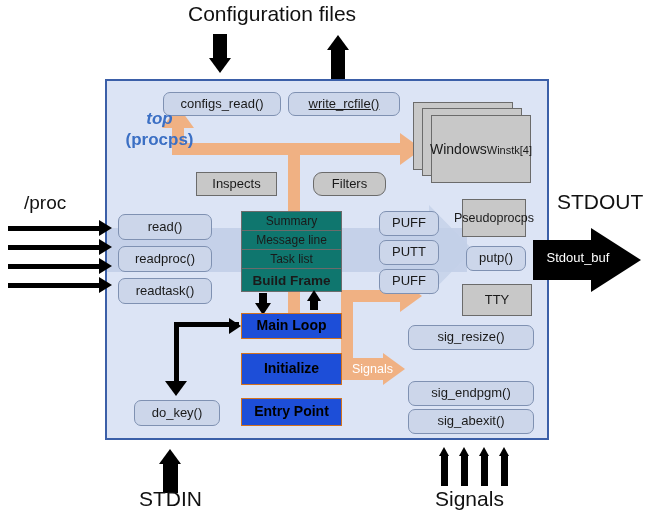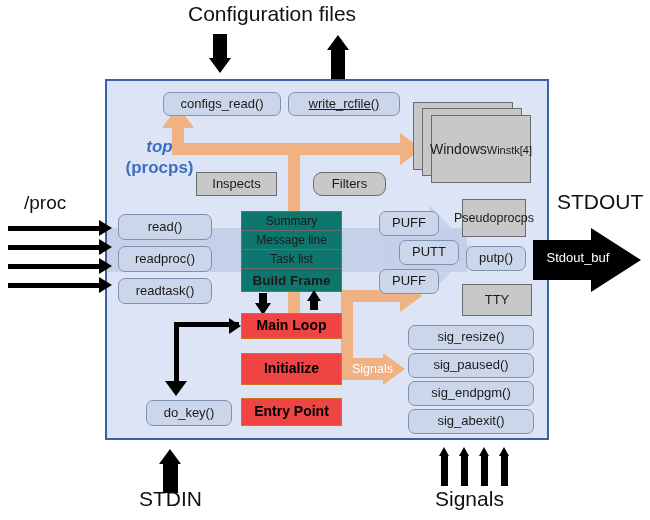--- a/index.html
+++ b/index.html
@@ -38,21 +38,21 @@
     font-size:13px;
   }
   
   .grey{
     background:#c8c8c8;
     border:1px solid #6b6b6b;
     font-size:13px;
   }
   
   .orange{
-    background:#ef4444;
+    background:#1d4ed8;
     border:1.5px solid #d2721f;
     font-size:14px;
     font-weight:bold;
     color:#000;
   }
 
   
   .flowband{
     position:absolute;left:107px;top:228px;width:360px;height:44px;
     background:#c3d0e8;
@@ -78,21 +78,21 @@
   .ktri.up-sm{border-left:7px solid transparent;border-right:7px solid transparent;border-bottom:11px solid #000;}
   .ktri.down-sm{border-left:8px solid transparent;border-right:8px solid transparent;border-top:12px solid #000;}
   .ktri.up-xs{border-left:5.5px solid transparent;border-right:5.5px solid transparent;border-bottom:9px solid #000;}
 
   
   .olabel{position:absolute;font-size:19px;color:#111;white-space:nowrap;}
   .olabel.big{font-size:21px;}
 
   
   .brand{
-    position:absolute;left:112px;top:136px;width:95px;
+    position:absolute;left:112px;top:108px;width:95px;
     color:#3b6fc4;font-weight:bold;font-size:17px;text-align:center;
     line-height:1.25;
   }
   .brand .l1{font-style:italic;display:block;}
   .brand .l2{display:block;}
 
   
   .winstack{position:absolute;left:413px;top:102px;width:122px;height:87px;}
   .wincard{
     position:absolute;background:#c8c8c8;border:1px solid #6b6b6b;
@@ -246,21 +246,21 @@
     <div class="ktri down-sm" style="left:255px;top:303px;"></div>
   </div>
   <div>
     <div class="kbar" style="left:310px;top:296px;width:8px;height:14px;"></div>
     <div class="ktri up-sm" style="left:307px;top:290px;"></div>
   </div>
 
   <div class="gbox pill" style="left:379px;top:211px;width:60px;height:25px;">
     <span>PUFF</span>
   </div>
-  <div class="gbox pill" style="left:399px;top:240px;width:60px;height:25px;">
+  <div class="gbox pill" style="left:379px;top:240px;width:60px;height:25px;">
     <span>PUTT</span>
   </div>
   <div class="gbox pill" style="left:379px;top:269px;width:60px;height:25px;">
     <span>PUFF</span>
   </div>
 
   <div class="gbox grey" style="left:462px;top:199px;width:64px;height:38px;flex-direction:row;font-size:12.5px;">
     <span>Pseudo</span>
     <span>procps</span>
   </div>
@@ -287,29 +287,26 @@
   <div class="gbox orange" style="left:241px;top:398px;width:101px;height:28px;">
     <span>Entry Point</span>
   </div>
 
   <div>
     <div class="kbar" style="left:174px;top:322px;width:65px;height:5px;"></div>
     <div class="ktri right" style="left:229px;top:318px;"></div>
     <div class="kbar" style="left:174px;top:322px;width:5px;height:62px;"></div>
     <div class="ktri down" style="left:165px;top:381px;"></div>
   </div>
-  <div class="gbox pill" style="left:134px;top:400px;width:86px;height:26px;margin-left:12px;">
+  <div class="gbox pill" style="left:134px;top:400px;width:86px;height:26px;">
     <span>do_key()</span>
   </div>
 
   <div class="gbox pill" style="left:408px;top:325px;width:126px;height:25px;">
     <span>sig_resize()</span>
-  </div>
-  <div class="gbox pill" style="left:408px;top:353px;width:126px;height:25px;">
-    <span>sig_paused()</span>
   </div>
   <div class="gbox pill" style="left:408px;top:381px;width:126px;height:25px;">
     <span>sig_endpgm()</span>
   </div>
   <div class="gbox pill" style="left:408px;top:409px;width:126px;height:25px;">
     <span>sig_abexit()</span>
   </div>
 
   <div>
     <div class="kbar" style="left:163px;top:462px;width:15px;height:31px;"></div>

